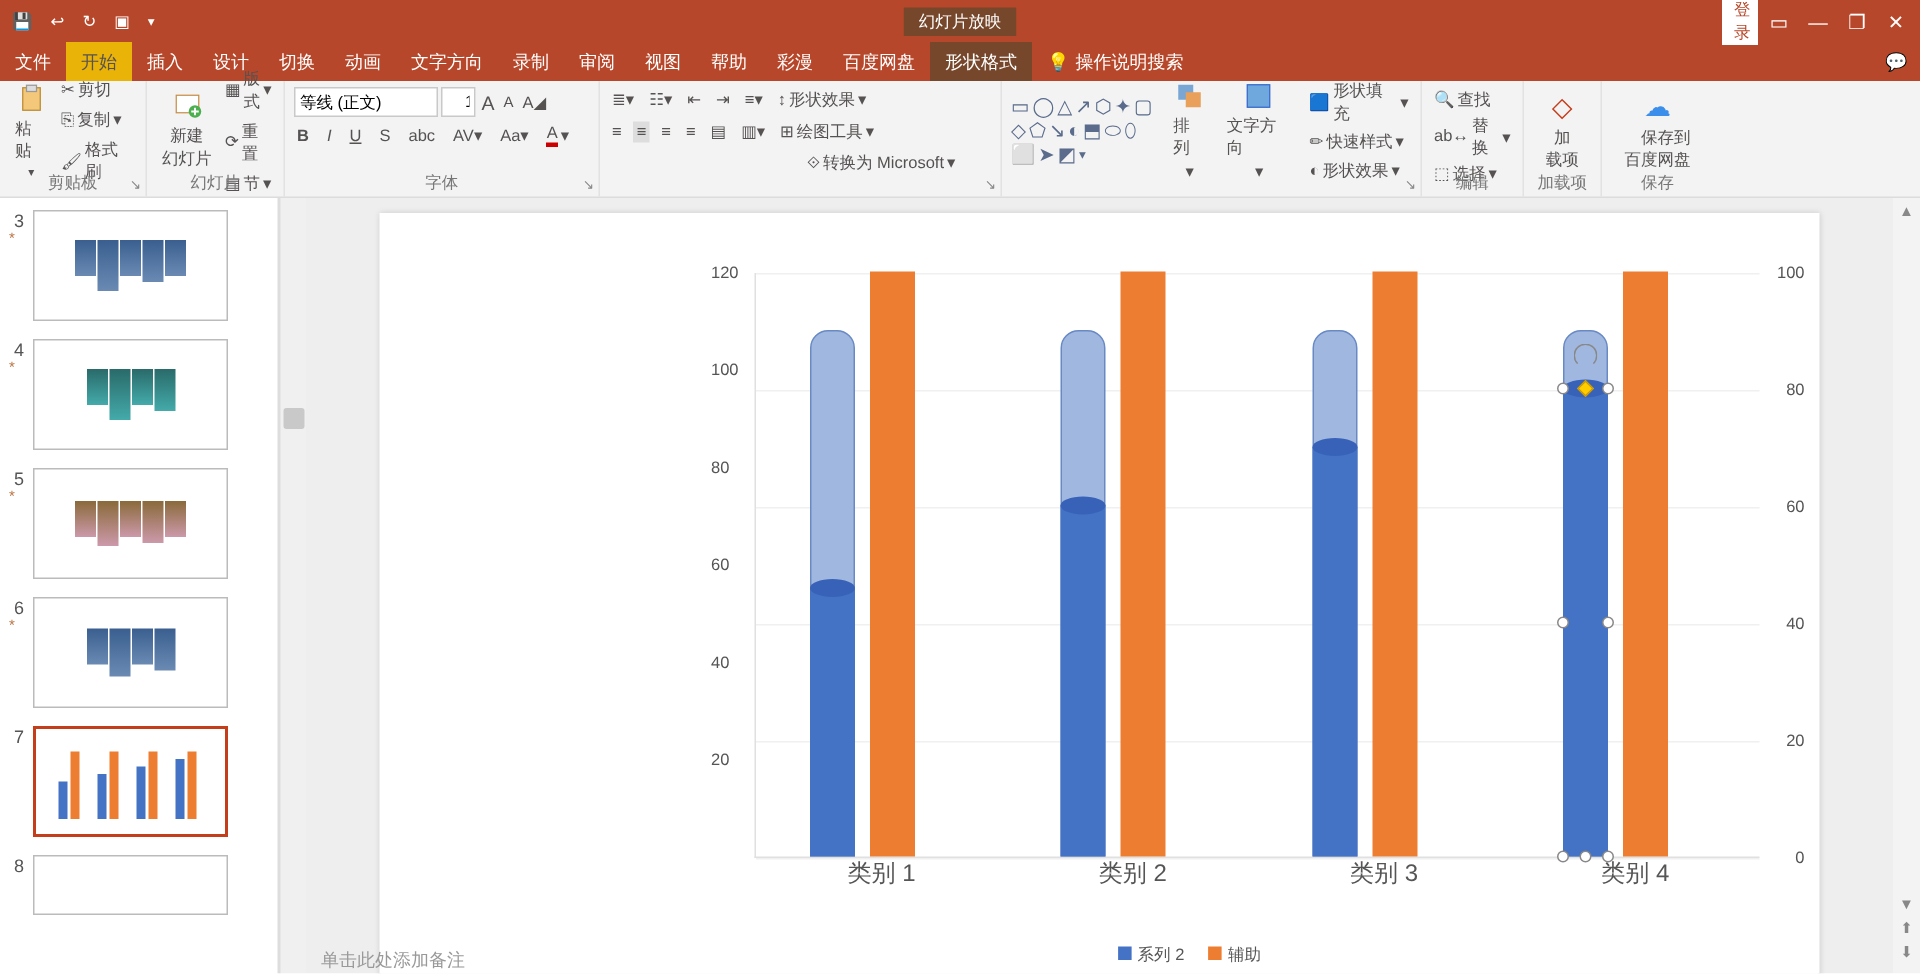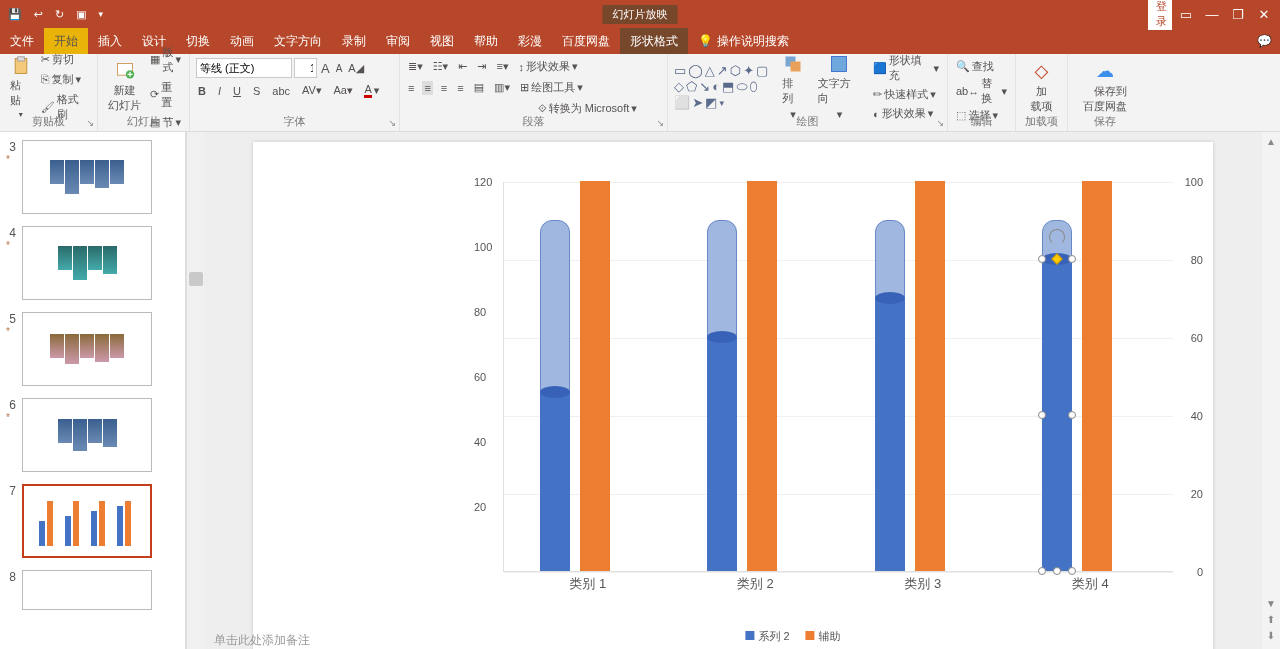--- a/index.html
+++ b/index.html
@@ -40,21 +40,21 @@
 .slide{width:960px;height:540px;margin-top:8px;background:#fff;margin-left:auto;margin-right:auto;position:relative;box-shadow:0 0 4px rgba(0,0,0,.15)}
 .chart{position:absolute;left:150px;top:10px;width:780px;height:500px}
 .plot{position:absolute;left:100px;right:10px;top:30px;bottom:80px;border-left:1px solid #e0e0e0;border-bottom:1px solid #e0e0e0}
 .grid{position:absolute;left:0;right:0;border-top:1px solid #f0f0f0}
 .ylabel-r{position:absolute;right:-30px;font-size:11px;color:#555;transform:translateY(-50%)}
 .ylabel-l{position:absolute;left:-30px;font-size:11px;color:#555;transform:translateY(-50%)}
 .bar{position:absolute;bottom:0}
 .bar.blue{background:#4472c4}
 .bar.orange{background:#ed7d31}
 .bar.lightblue{background:#a0b8e0;border:1px solid #6889c4;border-radius:12px 12px 0 0}
-.xlabel{position:absolute;bottom:-22px;font-size:13px;color:#555;transform:translateX(-50%)}
+.xlabel{position:absolute;bottom:-22px;font-size:16px;color:#555;transform:translateX(-50%)}
 .legend{position:absolute;bottom:8px;left:50%;transform:translateX(-50%);display:flex;gap:16px;font-size:11px;color:#555}
 .leg-sq{width:9px;height:9px;display:inline-block;margin-right:4px}
 .sel-handle{position:absolute;width:8px;height:8px;background:#fff;border:1px solid #888;border-radius:50%}
 .sel-rot{position:absolute;width:16px;height:16px;border:1.5px solid #888;border-radius:50%;border-top-color:transparent}
 .right-scroll{width:18px;background:#f3f3f3;position:relative}
 .scroll-arrow{position:absolute;width:100%;text-align:center;font-size:10px;color:#888}
 svg{display:block}
 </style>
 </head>
 <body>
@@ -184,21 +184,20 @@
       <span class="small" style="background:#ddd">≡</span>
       <span class="small">≡</span>
       <span class="small">≡</span>
       <span class="small">▤</span>
       <span class="small">▥▾</span>
       <span class="small">⊞ <span>绘图工具</span> ▾</span>
     </div>
     <div class="row">
         <span class="small" style="margin-left:130px">⟐ <span>转换为 Microsoft</span> ▾</span>
       </div>
-    <div class="group-label">段落</div>
     <div class="grp-launcher">↘</div>
   </div>
 
   <div class="group" style="width:280px">
     <div class="row" style="height:58px;gap:6px">
       <div style="width:100px;display:flex;flex-wrap:wrap;gap:2px;font-size:13px;color:#5a6b8c;line-height:14px;align-content:flex-start">
         <span>▭</span>
           <span>◯</span>
           <span>△</span>
           <span>↗</span>
@@ -223,21 +222,20 @@
           </svg><span>排列</span>▾</div>
       <div class="bigbtn"><svg class="icon" viewBox="0 0 24 24">
             <rect x="3" y="3" width="18" height="18" fill="#6fa8dc" stroke="#36c"></rect>
           </svg><span>文字方向</span>▾</div>
       <div style="display:flex;flex-direction:column;gap:2px">
         <div class="small">🟦 <span>形状填充</span> ▾</div>
         <div class="small">✏ <span>快速样式</span> ▾</div>
         <div class="small">◐ <span>形状效果</span> ▾</div>
       </div>
     </div>
-    <div class="group-label">绘图</div>
     <div class="grp-launcher">↘</div>
   </div>
 
   <div class="group" style="width:68px">
     <div class="small">🔍 <span>查找</span></div>
     <div class="small">ab↔ <span>替换</span> ▾</div>
     <div class="small">⬚ <span>选择</span> ▾</div>
     <div class="group-label">编辑</div>
   </div>
 

